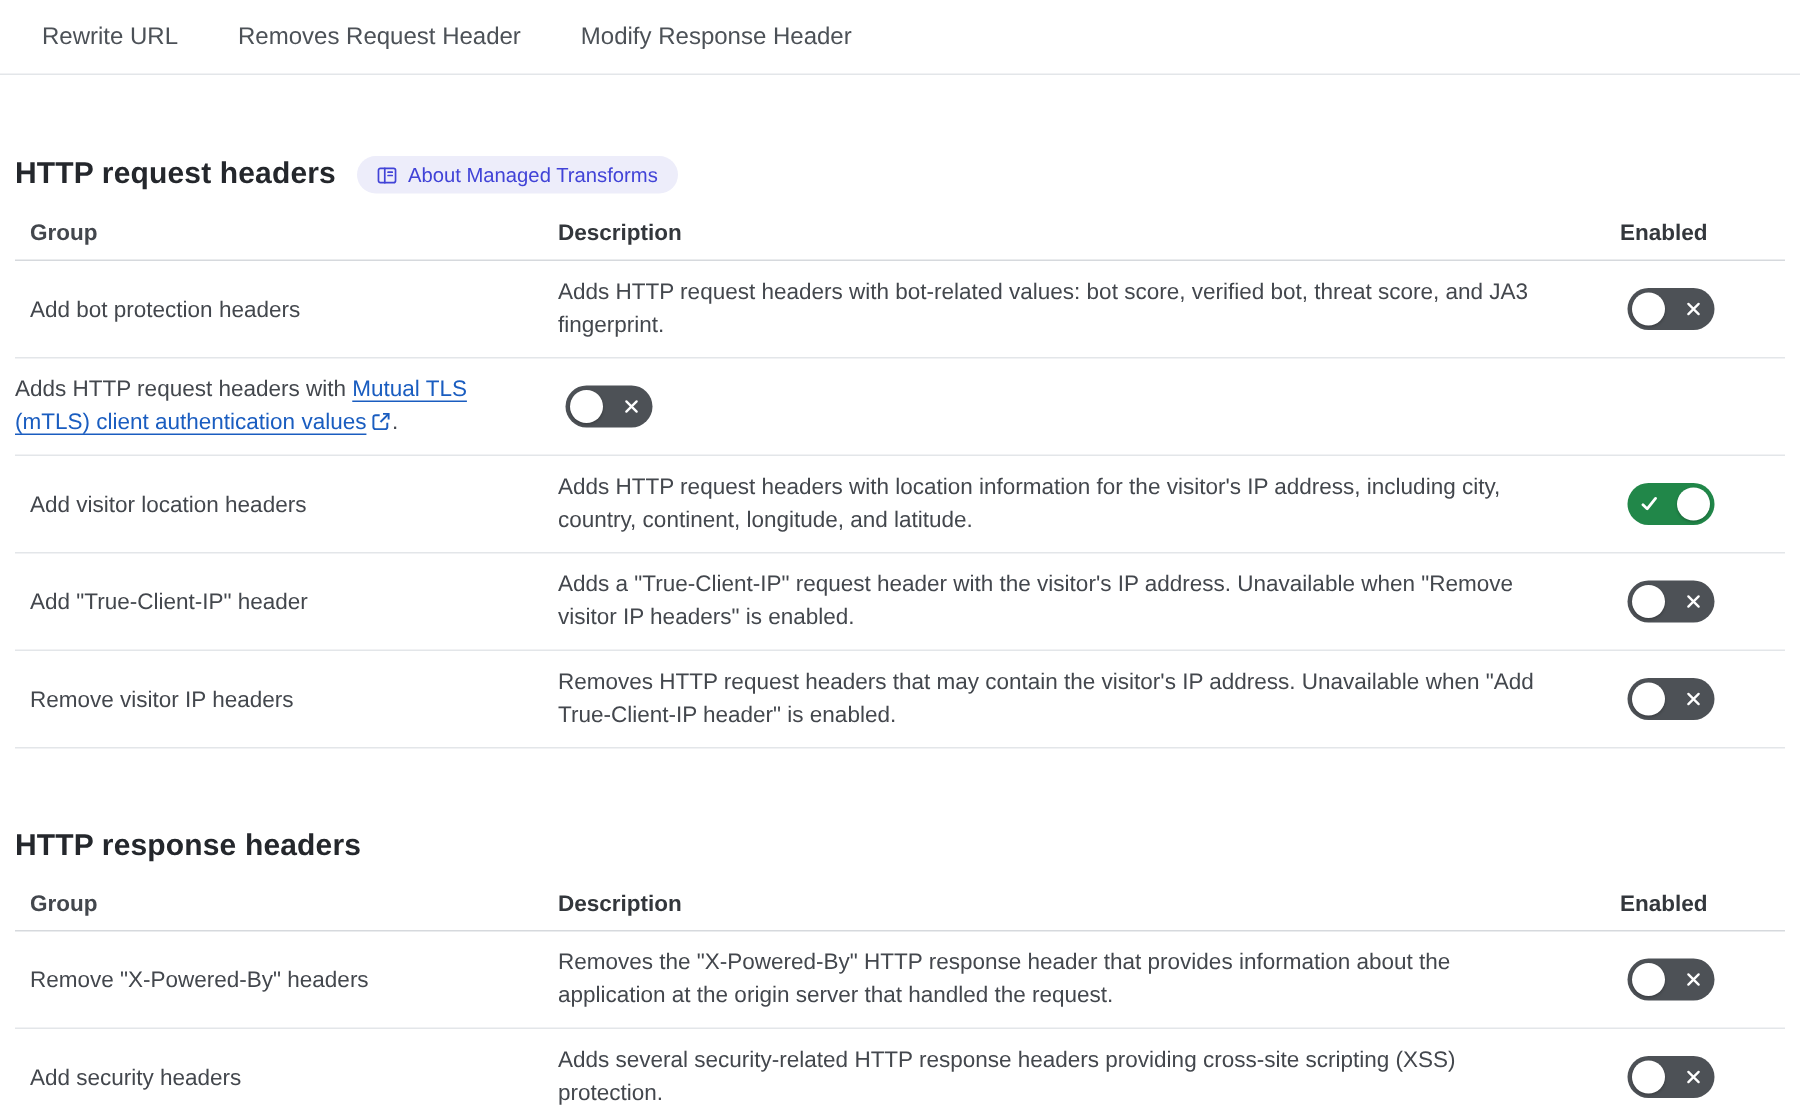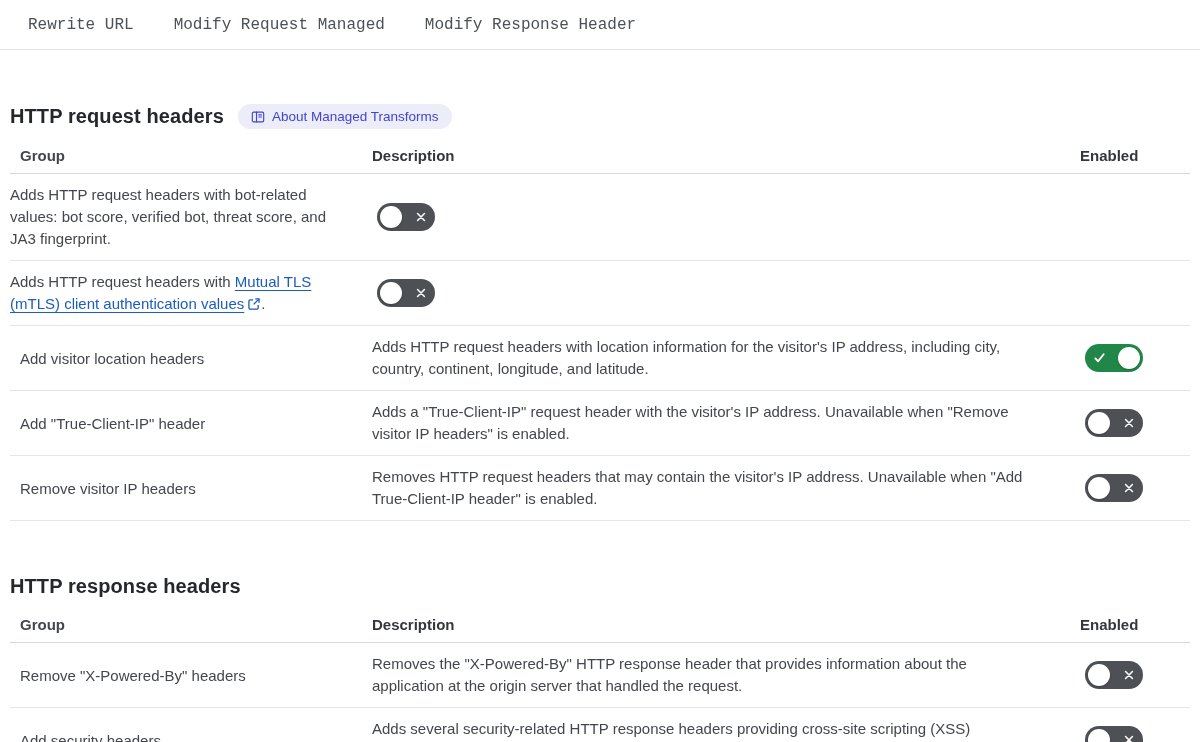--- a/index.html
+++ b/index.html
@@ -13,21 +13,21 @@
     --text-strong:#24272c;
     --border-row:#e3e6e9;
     --border-head:#d6d9dd;
   }
   *{box-sizing:border-box;margin:0;padding:0;}
   html,body{width:1200px;height:742px;background:#ffffff;overflow:hidden;}
   body{font-family:"Liberation Sans","DejaVu Sans",sans-serif;color:var(--text);font-size:15px;}
 
   
   .tabbar{display:flex;align-items:stretch;height:50px;border-bottom:1px solid var(--border-row);padding-left:8px;position:relative;}
-  .tab{display:flex;align-items:center;padding:13px 20px;font-size:16px;color:#4c5157;cursor:pointer;position:relative;white-space:nowrap;font-family:Liberation Mono, monospace;}
+  .tab{display:flex;align-items:center;padding:13px 20px;font-size:16px;color:#4c5157;cursor:pointer;position:relative;white-space:nowrap;}
   .tab.active{color:#24282e;font-weight:700;}
   .tab.active::after{content:"";position:absolute;left:0;right:0;bottom:-1px;height:3px;background:var(--accent);border-radius:1.5px;}
 
   
   .content{padding:0 10px;}
   .section-head{display:flex;align-items:center;gap:14px;margin-top:54px;}
   .section-title{font-size:20px;font-weight:700;color:var(--text-strong);letter-spacing:.1px;}
   .badge{display:inline-flex;align-items:center;gap:7px;background:var(--badge-bg);color:var(--badge-fg);
          font-size:13.5px;font-weight:400;border-radius:14px;padding:5px 13px;cursor:pointer;text-decoration:none;}
   .badge svg{display:block;}
@@ -56,21 +56,21 @@
 </style>
 </head>
 <body>
 
 <nav class="tabbar" id="tabbar">
   <div class="tab">
     <span>Rewrite URL</span>
   </div>
 
   <div class="tab">
-    <span>Modify Request Managed</span>
+    <span>Removes Request Header</span>
   </div>
 
   <div class="tab">
     <span>Modify Response Header</span>
   </div>
 
 </nav>
 <main class="content" id="content">
   <section>
     <div class="section-head">
@@ -87,20 +87,21 @@
       </a>
     </div>
     <div class="tbl">
       <div class="t-head">
         <div class="c-group">Group</div>
         <div class="c-desc-h">Description</div>
         <div class="c-enabled-h">Enabled</div>
       </div>
       <div class="t-body">
   <div class="t-row">
+    <div class="c-group">Add bot protection headers</div>
     <div class="c-desc">Adds HTTP request headers with bot-related values: bot score, verified bot, threat score, and JA3 fingerprint.</div>
     <div class="c-enabled">
       <button class="toggle off" aria-pressed="false">
 
         <span class="knob"></span>
         <span class="t-icon t-x">
           <svg viewBox="0 0 14 14" width="12" height="12">
                     <path d="M3 3l8 8M11 3l-8 8" stroke="#fff" stroke-width="1.8" stroke-linecap="round"></path>
                   </svg>
         </span>

